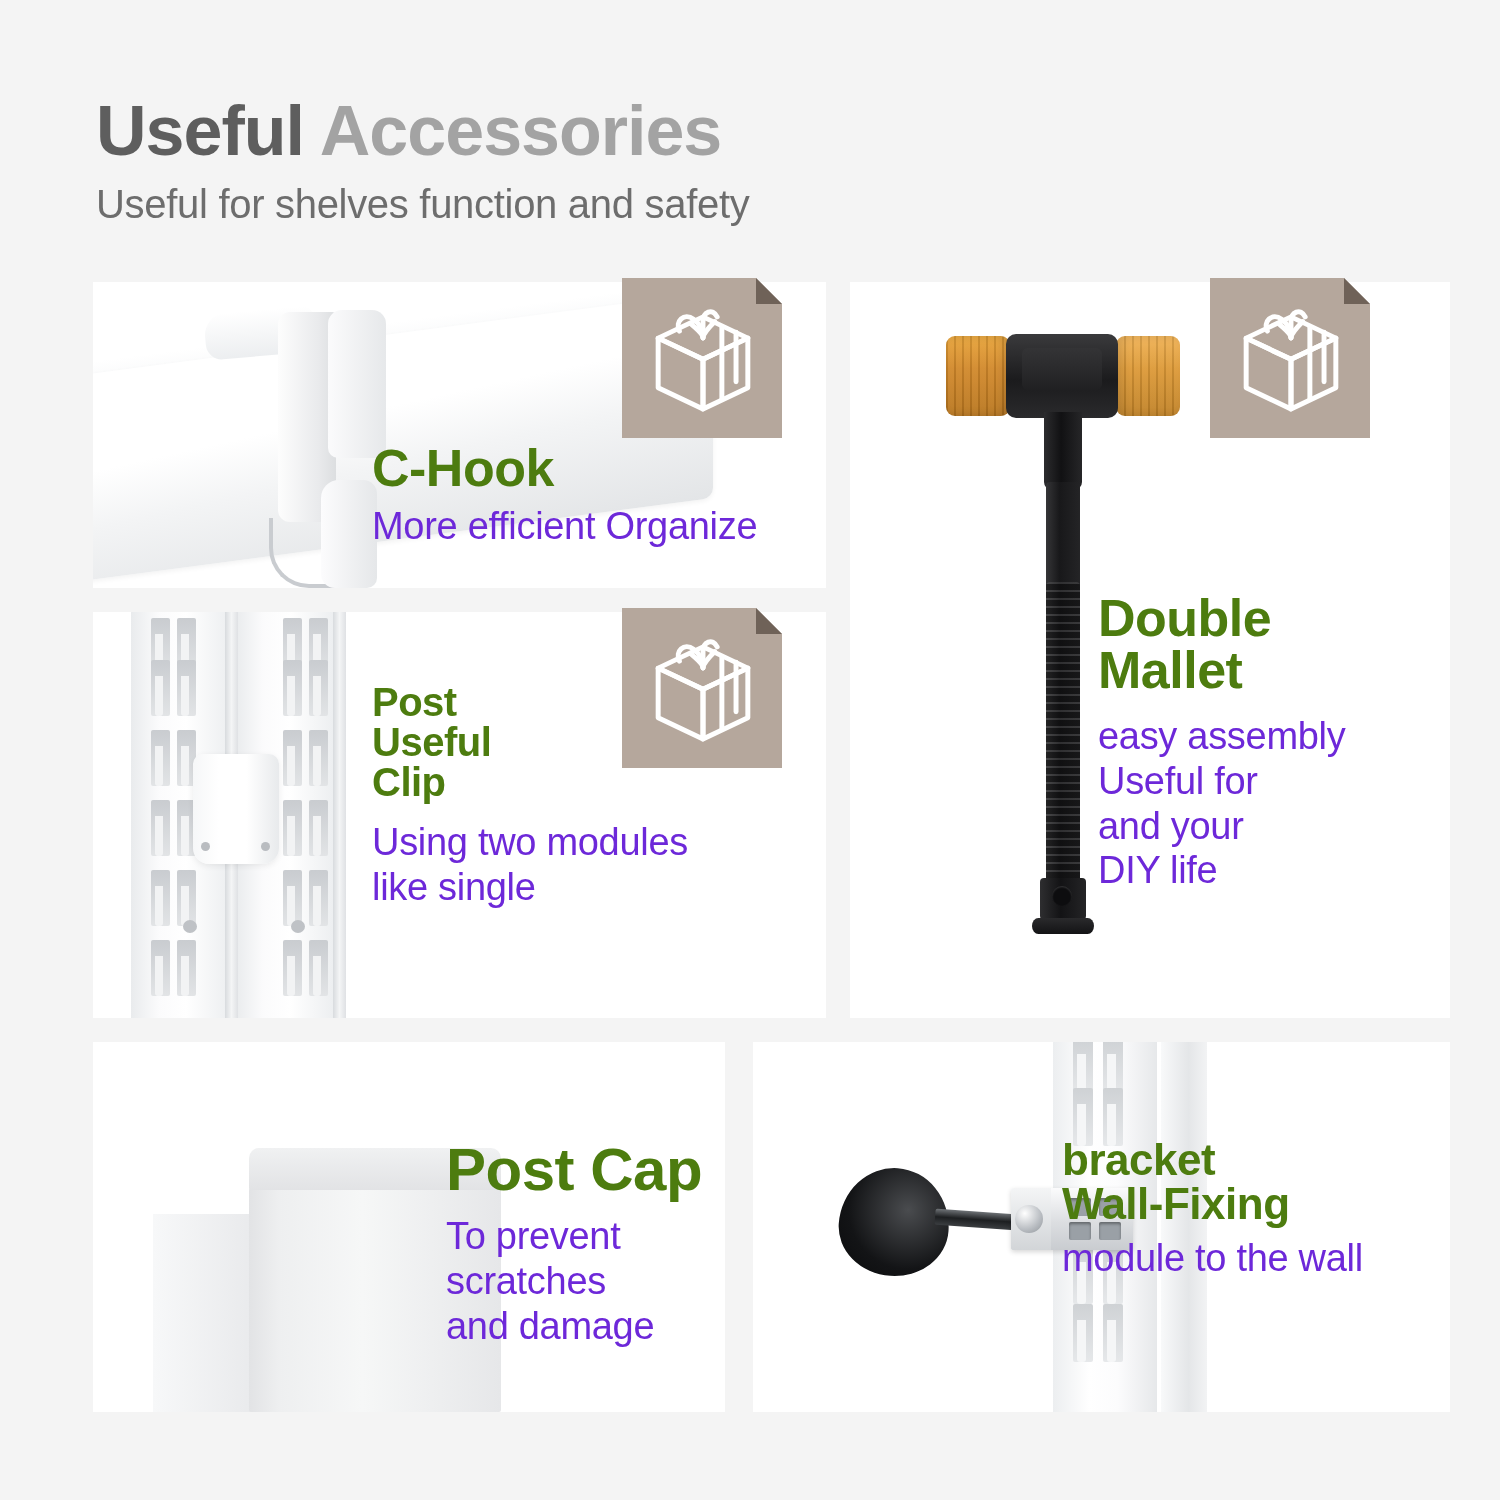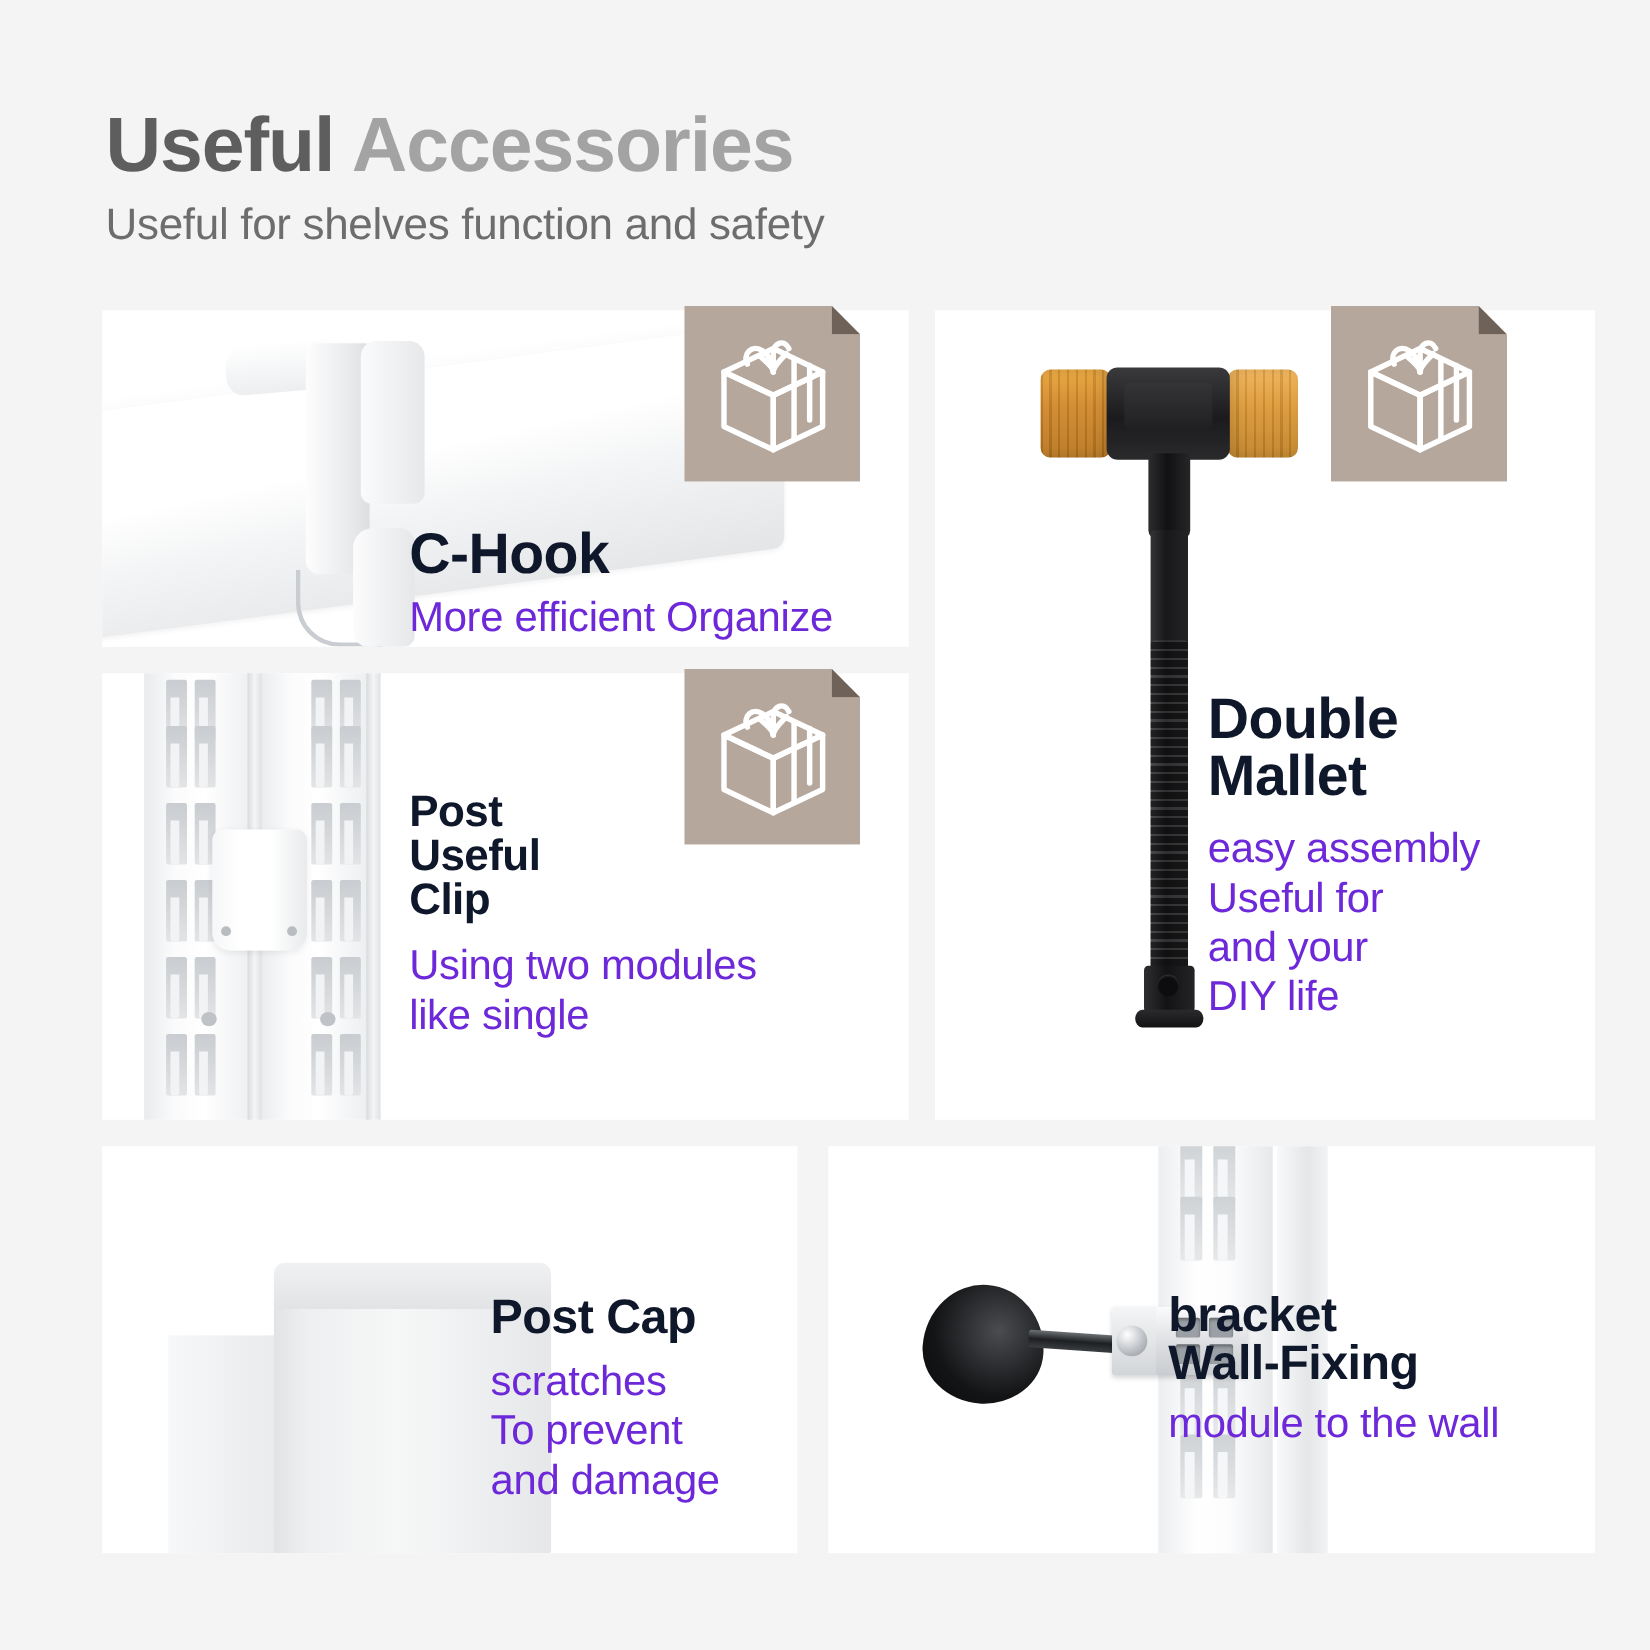--- a/index.html
+++ b/index.html
@@ -22,37 +22,37 @@
   .card { position: absolute; background: #ffffff; overflow: hidden; }
 
   #card-chook  { left: 93px;  top: 282px;  width: 733px; height: 306px; }
   #card-clip   { left: 93px;  top: 612px;  width: 733px; height: 406px; }
   #card-mallet { left: 850px; top: 282px;  width: 600px; height: 736px; }
   #card-cap    { left: 93px;  top: 1042px; width: 632px; height: 370px; }
   #card-wall   { left: 753px; top: 1042px; width: 697px; height: 370px; }
 
   
   .txt { position: absolute; }
-  .hl { color: #0f172a; font-weight: bold; letter-spacing: -0.5px; line-height: 1.0; margin-top: 36px; }
+  .hl { color: #4d7c0f; font-weight: bold; letter-spacing: -0.5px; line-height: 1.0; }
   .dsc { color: #6d28d9; font-weight: 400; line-height: 1.18; letter-spacing: -0.3px; }
 
   #t-chook  { left: 372px; top: 442px; }
   #t-chook .hl  { font-size: 52px; }
   #t-chook .dsc { font-size: 38px; margin-top: 10px; }
 
   #t-clip   { left: 372px; top: 682px; }
   #t-clip .hl   { font-size: 40px; }
   #t-clip .dsc  { font-size: 38px; margin-top: 18px; }
 
   #t-mallet { left: 1098px; top: 592px; }
   #t-mallet .hl  { font-size: 52px; }
   #t-mallet .dsc { font-size: 38px; margin-top: 18px; }
 
   #t-cap    { left: 446px; top: 1140px; }
-  #t-cap .hl  { font-size: 44px; }
+  #t-cap .hl  { font-size: 60px; text-align: right; }
   #t-cap .dsc { font-size: 38px; margin-top: 14px; }
 
   #t-wall   { left: 1062px; top: 1138px; }
   #t-wall .hl  { font-size: 44px; }
   #t-wall .dsc { font-size: 38px; margin-top: 10px; }
 
   
   .badge { position: absolute; width: 160px; height: 160px; }
   .badge .bg {
     position: absolute; inset: 0;
@@ -464,22 +464,22 @@
       <div>easy assembly</div>
       <div>Useful for</div>
       <div>and your</div>
       <div>DIY life</div>
     </div>
   </div>
 
   <div class="txt" id="t-cap">
     <div class="hl">Post Cap</div>
     <div class="dsc">
+      <div>To prevent</div>
       <div>scratches</div>
-      <div>To prevent</div>
       <div>and damage</div>
     </div>
   </div>
 
   <div class="txt" id="t-wall">
     <div class="hl">
       <div>bracket</div>
       <div>Wall-Fixing</div>
     </div>
     <div class="dsc">

